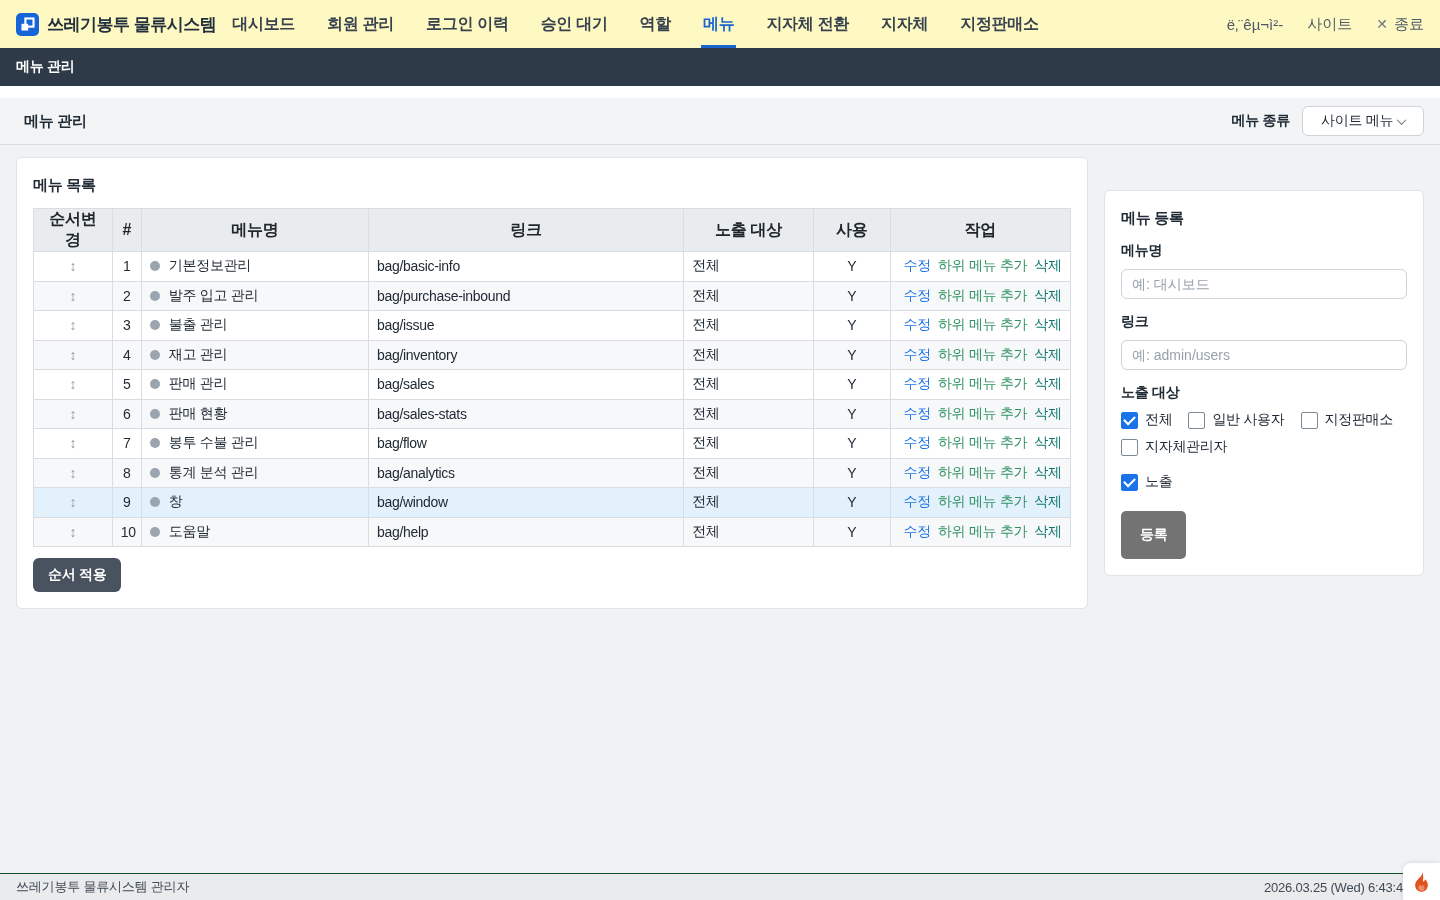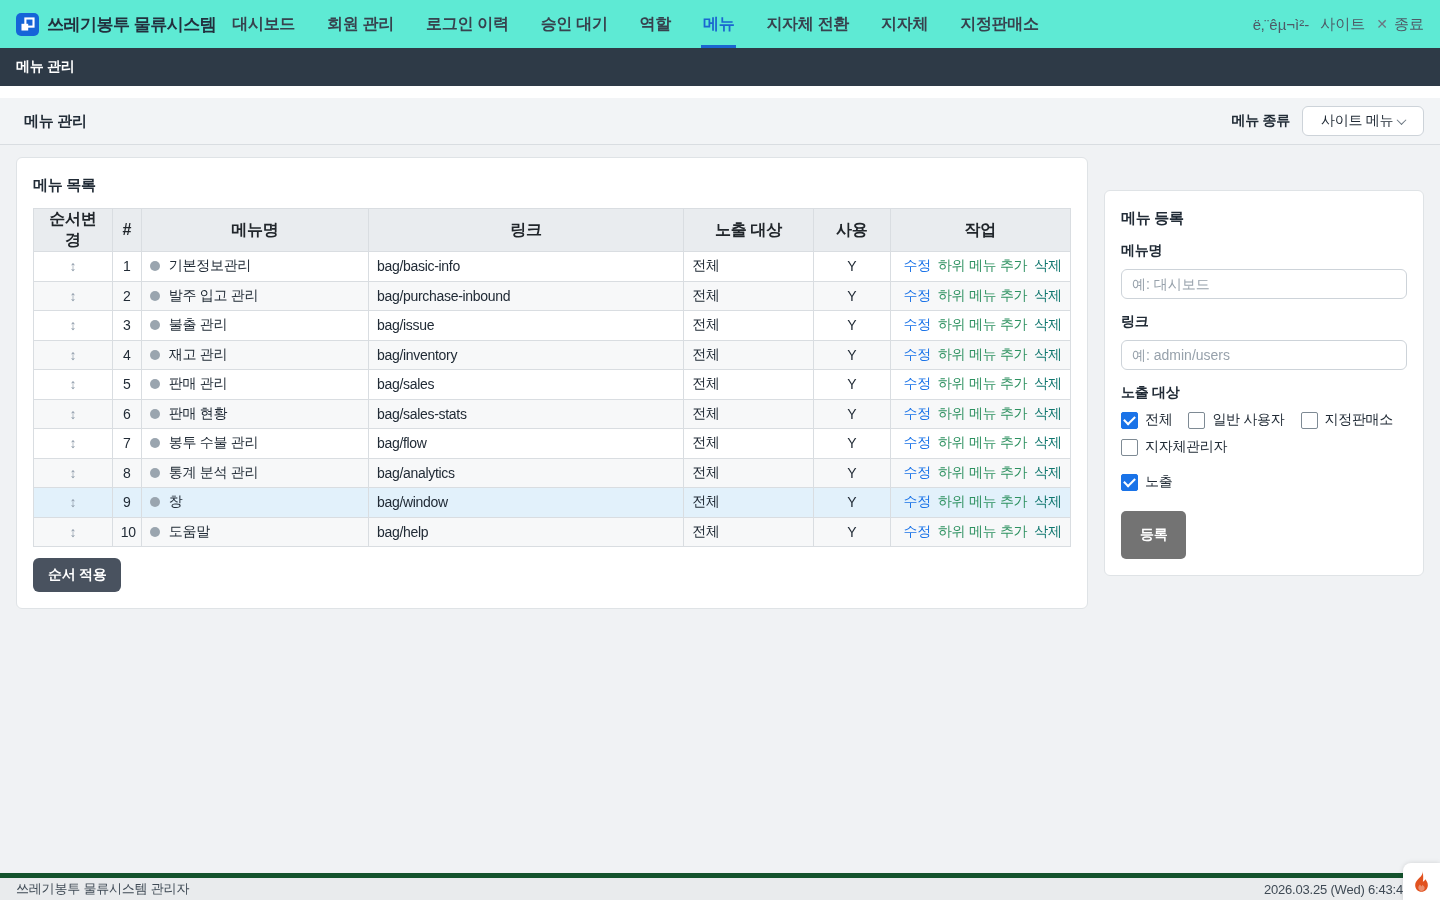--- a/index.html
+++ b/index.html
@@ -2,29 +2,29 @@
 <html><head>
 <meta charset="utf-8">
 <style>
   * { margin:0; padding:0; box-sizing:border-box; }
   html,body { width:1440px; height:900px; }
   body {
     font-family:"Liberation Sans","DejaVu Sans",sans-serif;
     background:#f0f2f4; color:#212b36; position:relative; overflow:hidden;
   }
   
-  .navbar { height:48px; background:#5eead4; display:flex; align-items:stretch; padding:0 16px; }
+  .navbar { height:48px; background:#fef9c3; display:flex; align-items:stretch; padding:0 16px; }
   .brand { display:flex; align-items:center; gap:8px; cursor:pointer; }
   .brand-logo { width:23px; height:23px; border-radius:5px; background:#1565d8; display:flex; align-items:center; justify-content:center; }
   .brand-title { font-size:17px; font-weight:700; color:#22303e; letter-spacing:-0.5px; }
   .nav { display:flex; gap:28px; margin-left:14px; }
   .nav-item { display:flex; align-items:center; font-size:16px; font-weight:700; color:#37424e;
     border-bottom:3px solid transparent; padding:3px 2px 0; cursor:pointer; letter-spacing:-0.3px; }
   .nav-item.active { color:#1a66d0; border-bottom-color:#1a66d0; }
-  .nav-right { margin-left:auto; display:flex; align-items:center; gap:11px; font-size:15px; color:#4e5a66; }
+  .nav-right { margin-left:auto; display:flex; align-items:center; gap:24px; font-size:15px; color:#4e5a66; }
   .exit { display:flex; align-items:center; gap:6px; cursor:pointer; }
   .x-icon { font-size:14px; color:#6b7681; }
   
   .subbar { height:38px; background:#2e3a47; color:#fff; display:flex; align-items:center; padding:0 16px; font-size:14px; font-weight:700; letter-spacing:-0.3px; }
   .white-strip { height:12px; background:#fff; }
   
   .page-head { height:47px; background:#f2f4f6; border-bottom:1px solid #d9dde1; display:flex; align-items:center; padding:0 16px 0 24px; }
   .page-title { font-size:15px; font-weight:700; color:#212b36; letter-spacing:-0.3px; }
   .menu-type { margin-left:auto; display:flex; align-items:center; gap:12px; }
   .menu-type-label { font-size:14px; font-weight:700; color:#212b36; letter-spacing:-0.3px; }
@@ -58,21 +58,21 @@
   .text-input { width:100%; height:30px; border:1px solid #cdd3d9; border-radius:6px; padding:0 10px; font-size:14px; color:#212b36; background:#fff; font-family:inherit; }
   .text-input::placeholder { color:#97a1ab; }
   .checks { display:flex; flex-wrap:wrap; gap:9px 16px; }
   .check { display:flex; align-items:center; gap:7px; font-size:14px; color:#212b36; cursor:pointer; letter-spacing:-0.3px; }
   .box { width:17px; height:17px; border:1.5px solid #7e8a94; border-radius:2px; background:#fff; display:flex; align-items:center; justify-content:center; flex:none; }
   .box.checked { background:#1a73e8; border-color:#1a73e8; }
   .box.checked::after { content:''; width:9px; height:5px; border-left:2px solid #fff; border-bottom:2px solid #fff; transform:rotate(-45deg) translate(1px,-1px); }
   .visible-row { margin-top:17px; }
   .submit-btn { margin-top:20px; background:#737373; color:#fff; border:none; border-radius:5px; font-size:14px; font-weight:600; padding:15px 19px; cursor:pointer; letter-spacing:-0.3px; font-family:inherit; }
   
-  .footer { position:absolute; left:0; right:0; bottom:0; height:27px; background:#e9ebed; border-top:5px solid #14532d; display:flex; align-items:center; justify-content:space-between; padding:0 30px 0 16px; font-size:13px; color:#3f4a55; letter-spacing:-0.2px; }
+  .footer { position:absolute; left:0; right:0; bottom:0; height:27px; background:#e9ebed; border-top:1px solid #14532d; display:flex; align-items:center; justify-content:space-between; padding:0 30px 0 16px; font-size:13px; color:#3f4a55; letter-spacing:-0.2px; }
   .flame-box { position:absolute; right:0; bottom:0; width:37px; height:37px; background:#fff; border-radius:8px 0 0 0; box-shadow:0 0 5px rgba(0,0,0,.13); display:flex; align-items:center; justify-content:center; z-index:5; }
 </style>
 </head>
 <body>
 
 <header class="navbar">
   <div class="brand">
     <span class="brand-logo">
       <svg width="17" height="17" viewBox="0 0 24 24">
         <rect x="9" y="3.5" width="11.5" height="11.5" fill="none" stroke="#ffffff" stroke-width="3"></rect>

